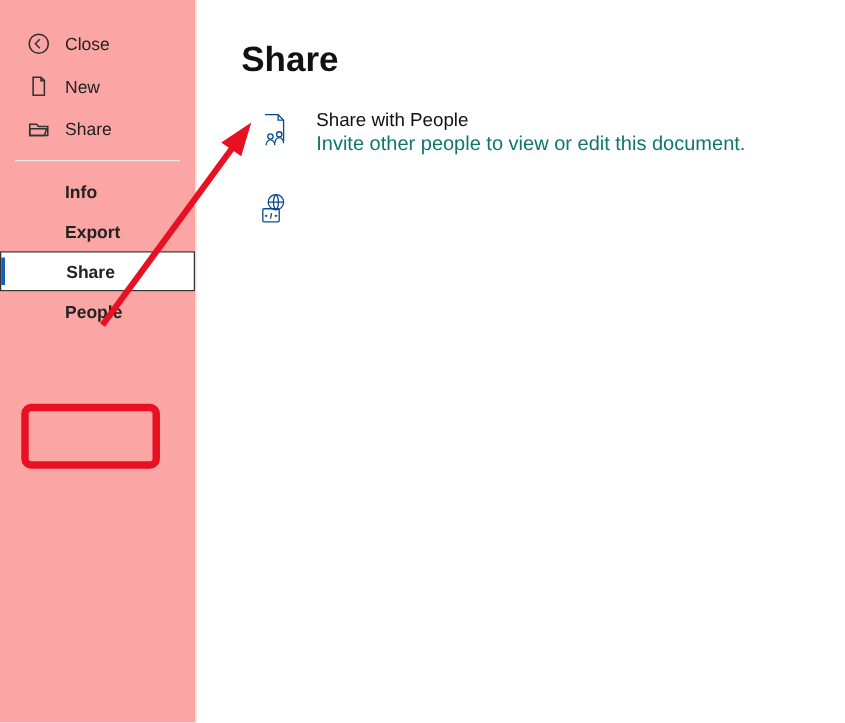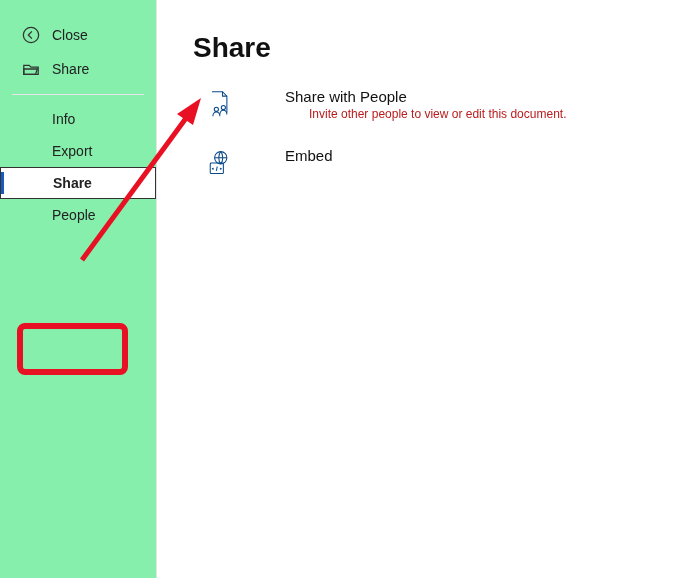--- a/index.html
+++ b/index.html
@@ -8,21 +8,21 @@
       width: 676px;
       height: 578px;
       background: #ffffff;
       display: flex;
       position: relative;
       overflow: hidden;
     }
     .sidebar {
       width: 157px;
       height: 100%;
-      background: #86efac;
+      background: #fca5a5;
       border-right: 1px solid #e5e5e5;
       padding-top: 18px;
       position: relative;
     }
     .nav-item {
       display: flex;
       align-items: center;
       padding: 8px 0 8px 22px;
       font-size: 14px;
       color: #222;
@@ -31,21 +31,21 @@
     }
     .nav-item .icon {
       width: 18px;
       height: 18px;
       display: inline-flex;
       align-items: center;
       justify-content: center;
       margin-right: 12px;
       color: #333;
     }
-    .nav-item.noicon { padding-left: 52px; }
+    .nav-item.noicon { padding-left: 52px; font-weight: bold; }
     .divider {
       border-top: 1px solid #e6e6e6;
       margin: 8px 12px 8px 12px;
     }
     .nav-item.selected {
       font-weight: 600;
       background: #fff;
       border: 1px solid #333;
       padding-top: 7px;
       padding-bottom: 7px;
@@ -70,43 +70,41 @@
       font-weight: 600;
       color: #111;
       margin-bottom: 24px;
     }
     .option-row {
       display: flex;
       align-items: flex-start;
       margin-bottom: 26px;
       cursor: pointer;
       padding-left: 10px;
-      gap: 32px;
     }
     .option-icon {
       width: 32px;
       height: 32px;
       margin-right: 18px;
       color: #0b4a8a;
       flex-shrink: 0;
       display: flex;
       align-items: center;
       justify-content: center;
     }
     .option-text { padding-top: 0; }
     .option-title {
       font-size: 15px;
       color: #111;
       font-weight: 400;
       margin-bottom: 2px;
     }
     .option-desc {
-      font-size: 12px;
-      color: #b91c1c;
-      margin-left: 24px;
+      font-size: 16px;
+      color: #0f766e;
     }
 
     
     .anno-box {
       position: absolute;
       border: 6px solid #e81123;
       border-radius: 8px;
       pointer-events: none;
     }
     .anno-arrow {
@@ -124,20 +122,29 @@
     <span class="icon">
       <svg viewBox="0 0 20 20" width="18" height="18" fill="none" stroke="currentColor" stroke-width="1.4">
         <circle cx="10" cy="10" r="8.5"></circle>
         <path d="M11 6 L7 10 L11 14"></path>
       </svg>
     </span>
     <span>Close</span>
   </div>
 
 
+  <div class="nav-item">
+    <span class="icon">
+      <svg viewBox="0 0 20 20" width="18" height="18" fill="none" stroke="currentColor" stroke-width="1.4">
+        <path d="M5 2 H12 L15 5 V18 H5 Z"></path>
+        <path d="M12 2 V5 H15"></path>
+      </svg>
+    </span>
+    <span>New</span>
+  </div>
 
   <div class="nav-item">
     <span class="icon">
       <svg viewBox="0 0 20 20" width="18" height="18" fill="none" stroke="currentColor" stroke-width="1.4">
         <path d="M2 6 H8 L10 8 H18 V16 H2 Z"></path>
         <path d="M2 10 H17 L15 16 H2 Z"></path>
       </svg>
     </span>
     <span>Share</span>
   </div>
@@ -185,21 +192,20 @@
         <path d="M11 10 H25"></path>
         <path d="M18 3 C15 6 15 14 18 17"></path>
         <path d="M18 3 C21 6 21 14 18 17"></path>
         <rect x="6" y="16" width="15" height="12" rx="1"></rect>
         <path d="M10 22 L8 22.5 L10 23"></path>
         <path d="M17 22 L19 22.5 L17 23"></path>
         <path d="M14 20 L13 25"></path>
       </svg>
     </div>
     <div class="option-text">
-      <div class="option-title">Embed</div>
     </div>
   </div>
 </div>
 
 <div class="anno-box" style="left:17px; top:323px; width:111px; height:52px;"></div>
 
 <div class="anno-arrow" style="left:67px; top:90px; width:150px; height:180px;">
   <svg viewBox="0 0 150 180" width="150" height="180">
     <line x1="15" y1="170" x2="125" y2="20" stroke="#e81123" stroke-width="5"></line>
     <polygon points="134,8 110,24 126,35" fill="#e81123"></polygon>

